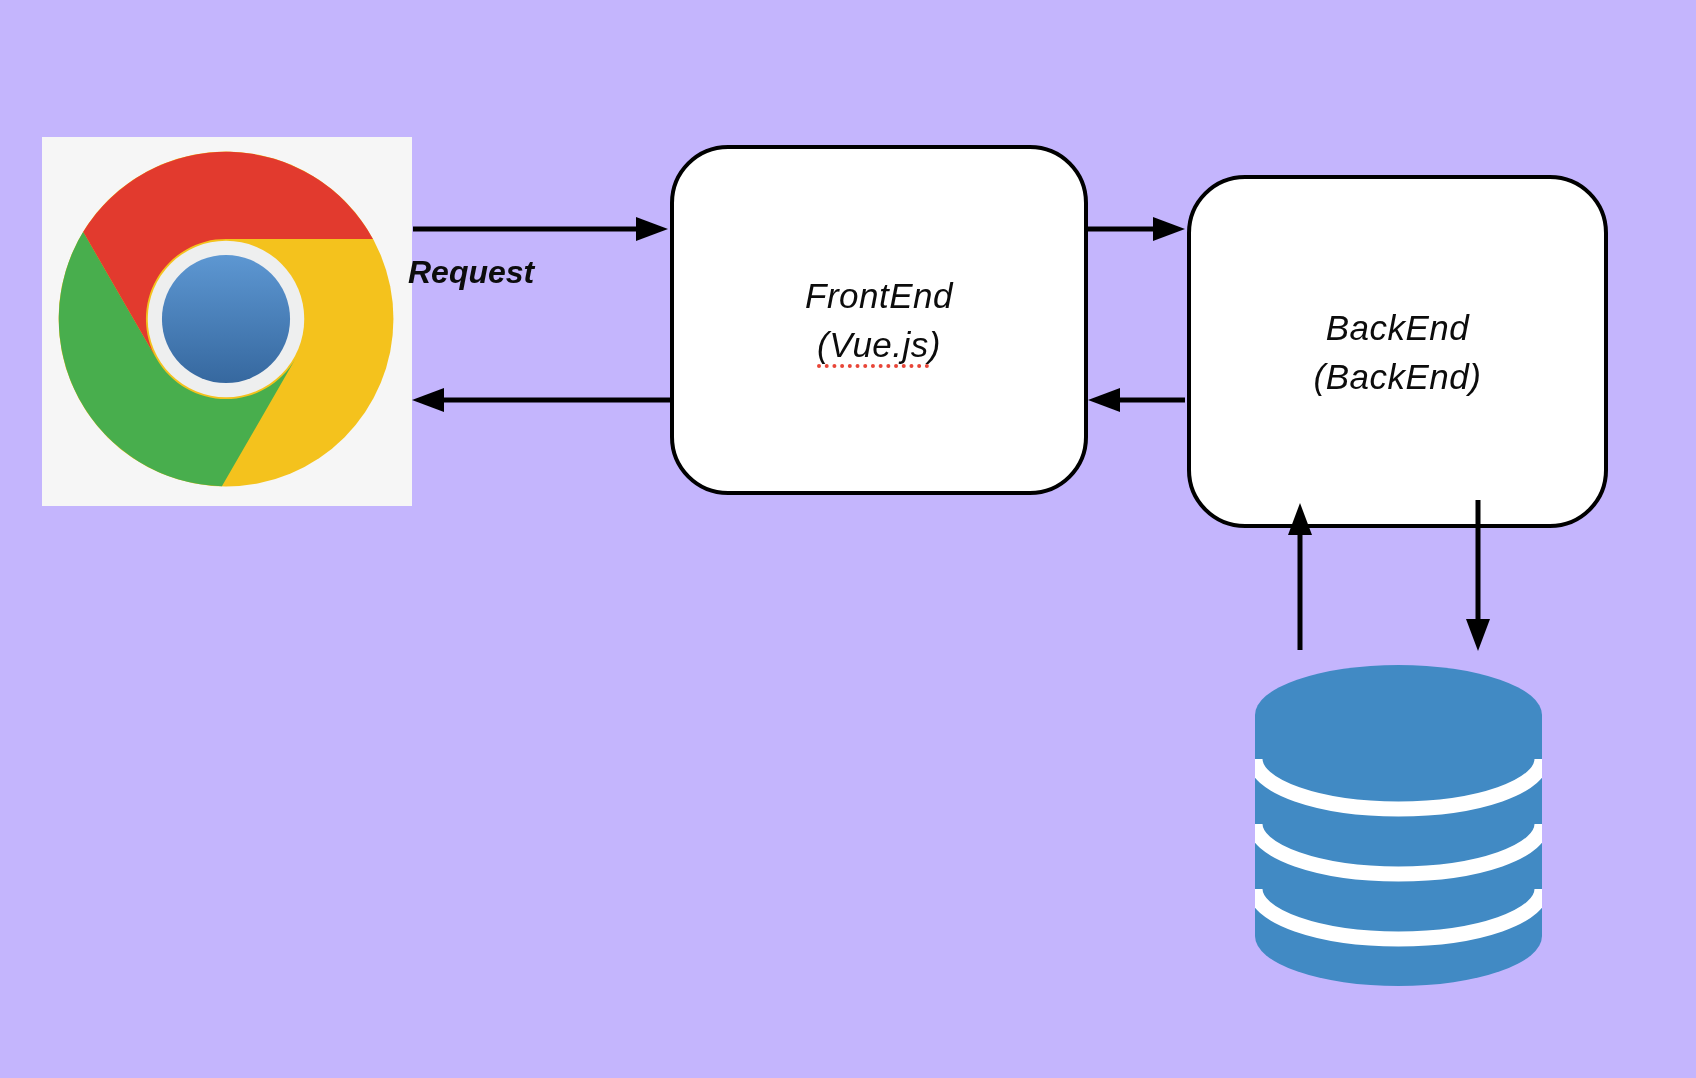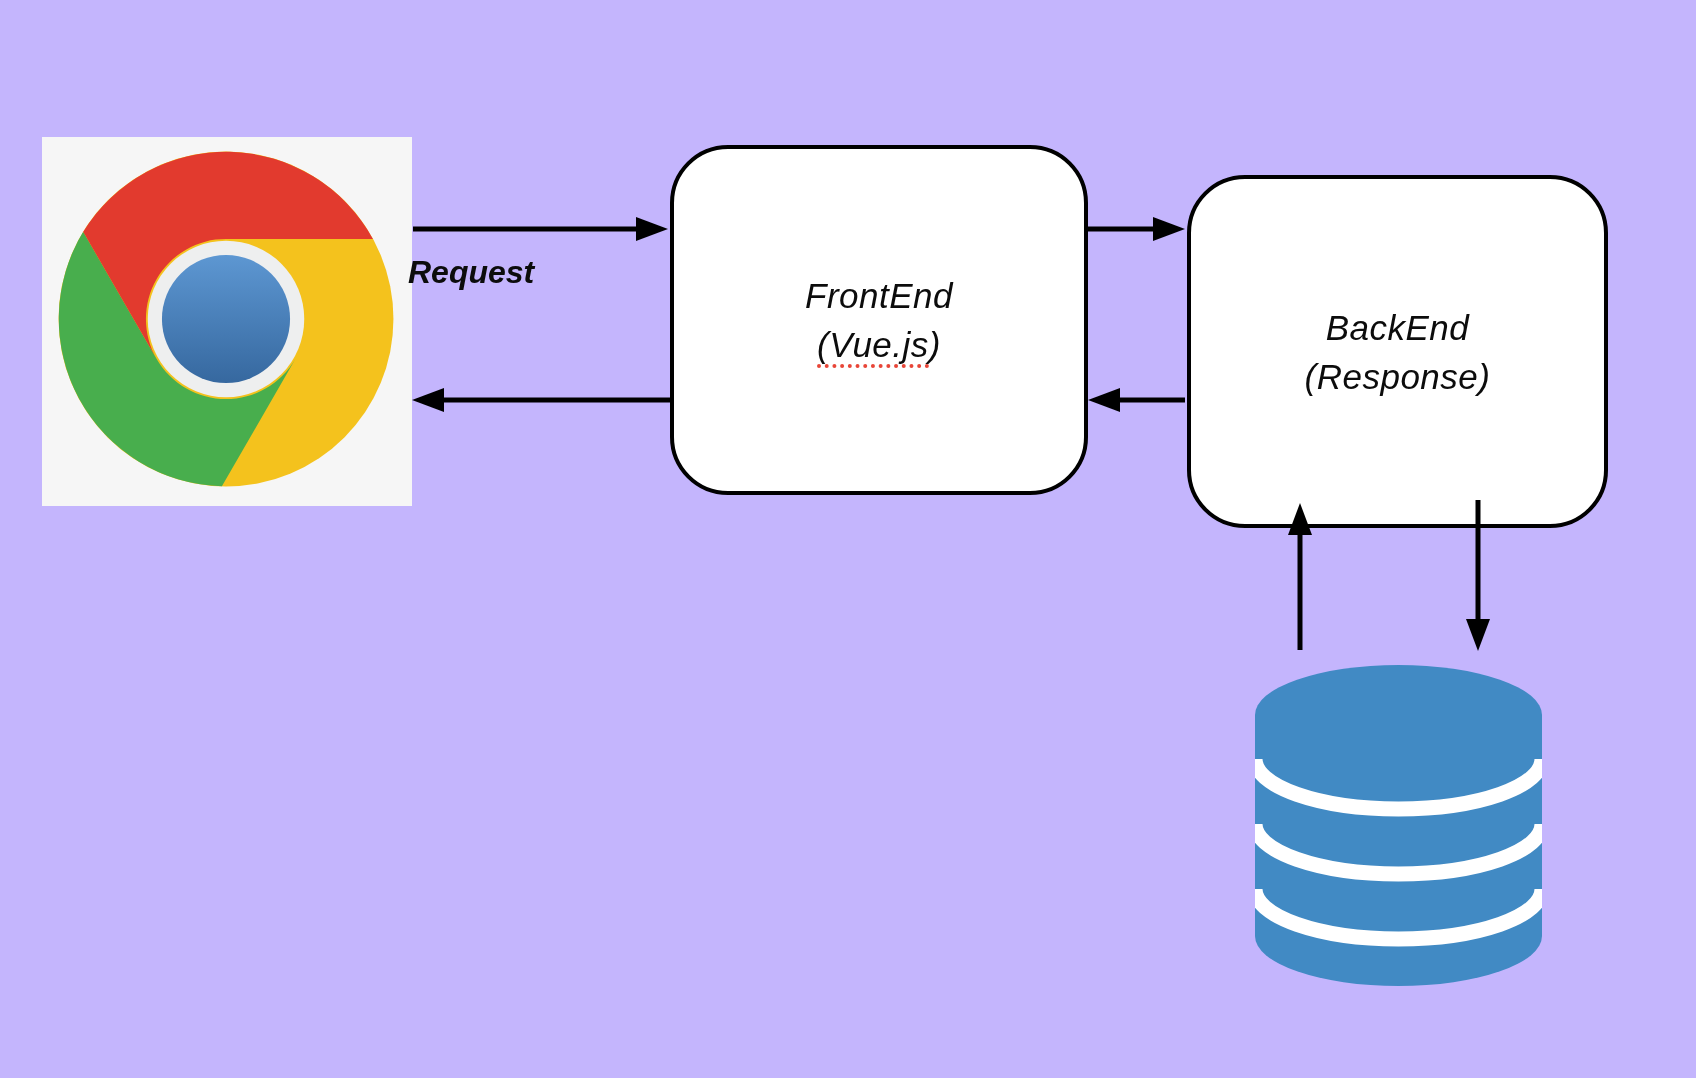--- a/index.html
+++ b/index.html
@@ -96,21 +96,21 @@
     </svg>
   </div>
 
   <div class="node-box frontend-box">
     <div>FrontEnd</div>
     <div><span class="spellcheck-underline">(Vue.js</span><span>)</span></div>
   </div>
 
   <div class="node-box backend-box">
     <div>BackEnd</div>
-    <div>(Response)</div>
+    <div>(BackEnd)</div>
   </div>
 
   <div class="edge-label request-label">Request</div>
 
   <div class="db-wrap">
     <svg viewBox="0 0 287 325" aria-hidden="true">
       <path d="M0,52 A143.5,50 0 0 1 287,52 L287,273 A143.5,50 0 0 1 0,273 Z" fill="#418ac4"></path>
       <path d="M0,96 A143.5,50 0 0 0 287,96" fill="none" stroke="#ffffff" stroke-width="15"></path>
       <path d="M0,161 A143.5,50 0 0 0 287,161" fill="none" stroke="#ffffff" stroke-width="15"></path>
       <path d="M0,226 A143.5,50 0 0 0 287,226" fill="none" stroke="#ffffff" stroke-width="15"></path>

